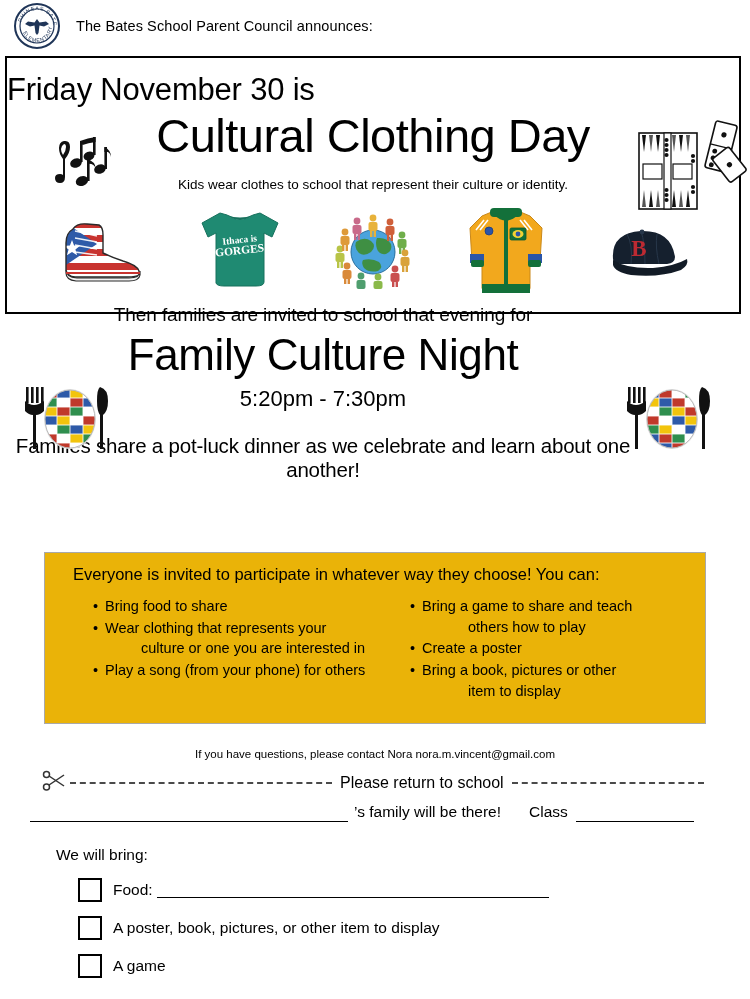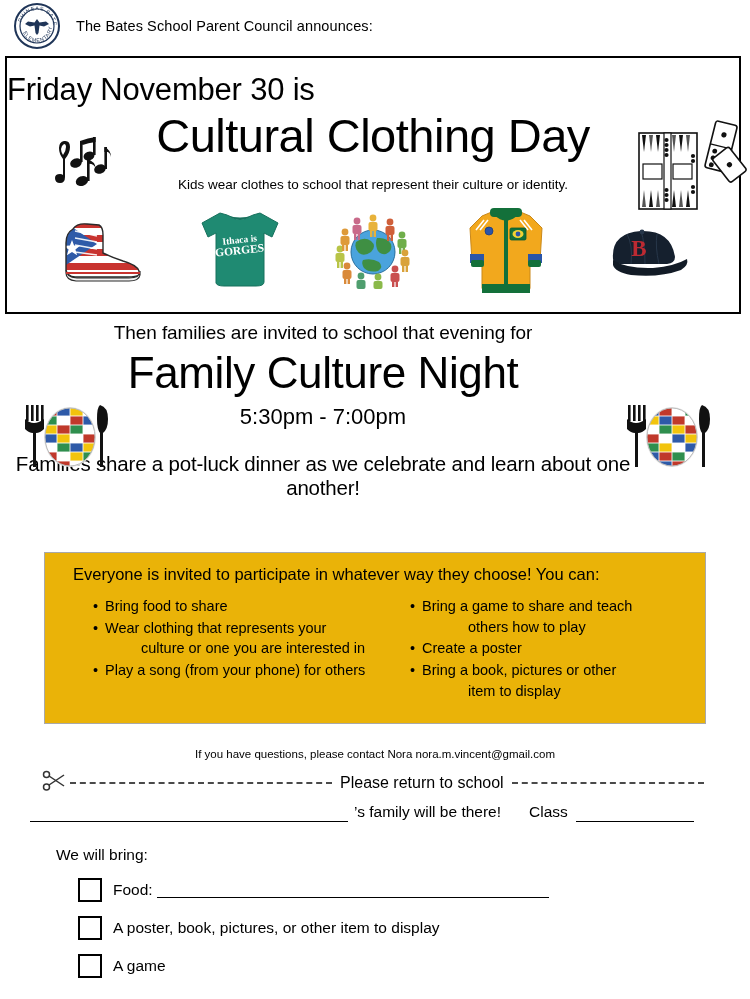--- a/index.html
+++ b/index.html
@@ -64,21 +64,21 @@
     align-items: center;
     justify-content: space-around;
     padding: 0 24px;
     height: 92px;
   }
   .clothing-item { flex: 0 0 auto; display:flex; align-items:center; justify-content:center; }
 
   
   .mid {
     position: absolute;
-    left: 0; top: 322px;
+    left: 0; top: 304px;
     width: 646px;
   }
   .line-then {
     text-align: center;
     font-size: 19px;
     letter-spacing: -.1px;
   }
   .line-fcn {
     text-align: center;
     font-size: 44px;
@@ -399,21 +399,21 @@
         <circle cx="45" cy="13" r="2.4" fill="#27374a"></circle>
       </svg>
     </div>
 
   </div>
 </div>
 
 <div class="mid">
   <div class="line-then">Then families are invited to school that evening for</div>
   <div class="line-fcn">Family Culture Night</div>
-  <div class="line-time">5:30pm  - 7:00pm</div>
+  <div class="line-time">5:20pm  - 7:30pm</div>
   <div class="line-potluck">Families share a pot-luck dinner as we celebrate and learn about one another!</div>
 
   <div class="plate-left">
     <svg width="98" height="76" viewBox="0 0 98 76">
 
       <g fill="#111">
         <rect x="8" y="8" width="2.6" height="16"></rect>
           <rect x="13" y="8" width="2.6" height="16"></rect>
         <rect x="18" y="8" width="2.6" height="16"></rect>
           <rect x="23" y="8" width="2.6" height="16"></rect>

